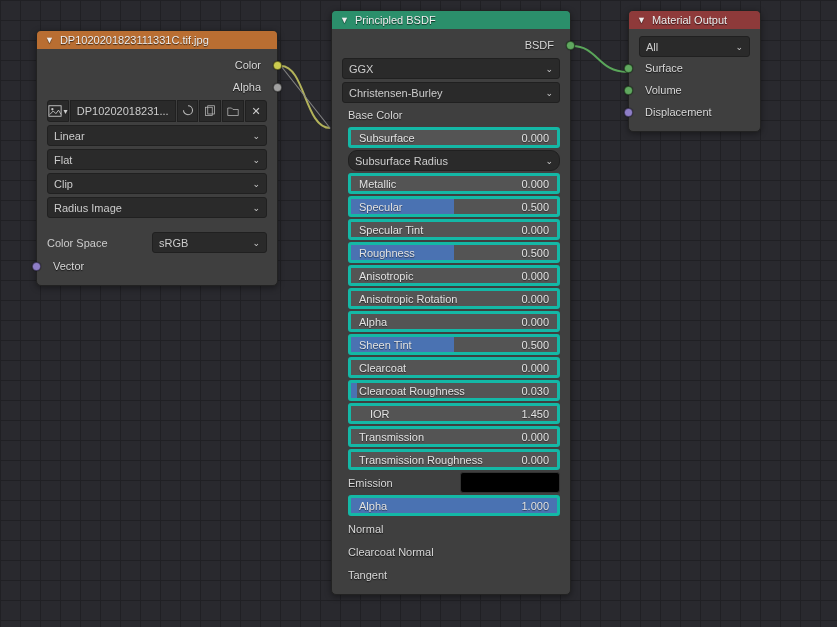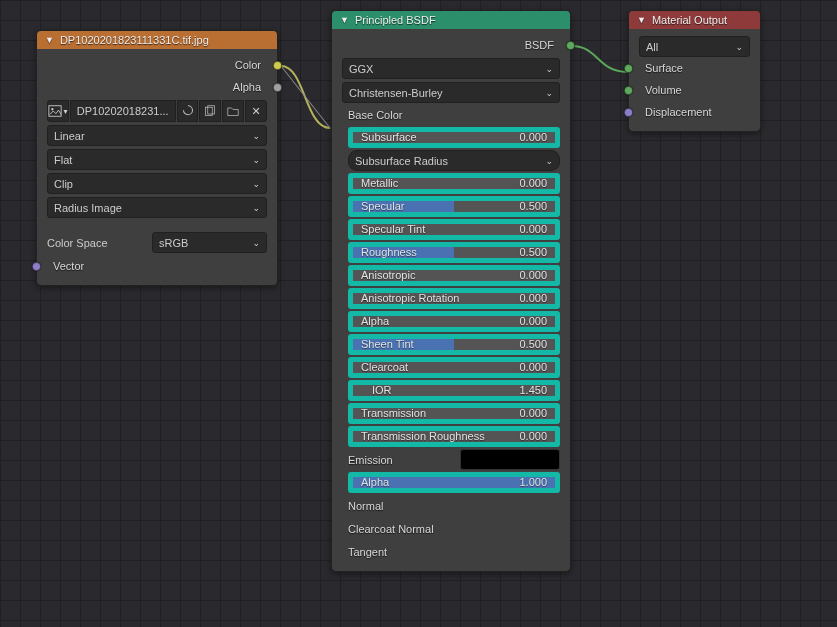--- a/index.html
+++ b/index.html
@@ -52,22 +52,22 @@
   .select, .field {
     background:#2a2a2a; border:1px solid #202020; border-radius:3px;
     height:21px; display:flex; align-items:center; padding:0 6px;
     color:#ccc;
   }
   .select { justify-content:space-between; }
   .select .chev { font-size:9px; color:#ccc; }
 
   .slider {
     position:relative;
-    background:#545454; border:5px solid #14b8a6; border-radius:3px;
-    height:21px; display:flex; align-items:flex-end; justify-content:space-between;
+    background:#545454; border:3px solid #14b8a6; border-radius:3px;
+    height:21px; display:flex; align-items:center; justify-content:space-between;
     padding:0 8px; color:#e2e2e2; overflow:hidden;
     text-shadow:0 1px 1px rgba(0,0,0,.5);
   }
   .slider .fill { position:absolute; left:0; top:0; bottom:0; background:#4a72b2; }
   .slider span { position:relative; z-index:1; }
   .sliderwrap { flex:1; }
   .swatch-row { display:flex; align-items:center; }
   .swatch-row .label { flex:1; }
 
   .toolbar { display:flex; gap:1px; padding:0 10px; margin-top:2px; margin-bottom:2px; }
@@ -308,20 +308,30 @@
               <div class="fill" style="width: 0%;"></div>
               <span>Clearcoat</span>
               <span>0.000</span>
             </div>
           </div>
         </div>
         <div class="proprow">
           <span class="sock in gray"></span>
           <div class="sliderwrap">
             <div class="slider">
+              <div class="fill" style="width: 3%;"></div>
+              <span>Clearcoat Roughness</span>
+              <span>0.030</span>
+            </div>
+          </div>
+        </div>
+        <div class="proprow">
+          <span class="sock in gray"></span>
+          <div class="sliderwrap">
+            <div class="slider">
               <div class="fill" style="width: 0%;"></div>
               <span> IOR</span>
               <span>1.450</span>
             </div>
           </div>
         </div>
         <div class="proprow">
           <span class="sock in gray"></span>
           <div class="sliderwrap">
             <div class="slider">

